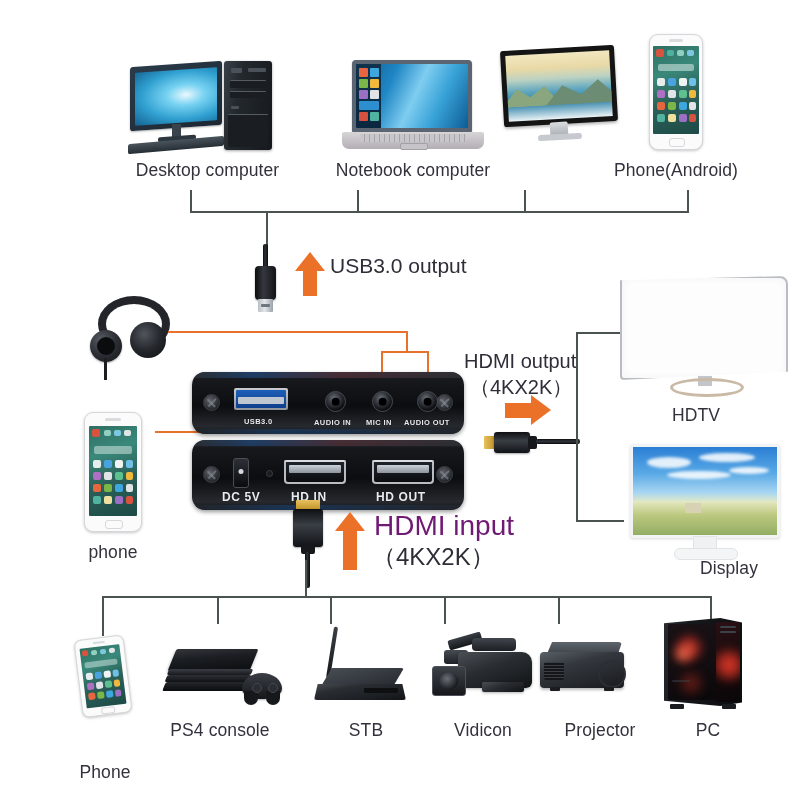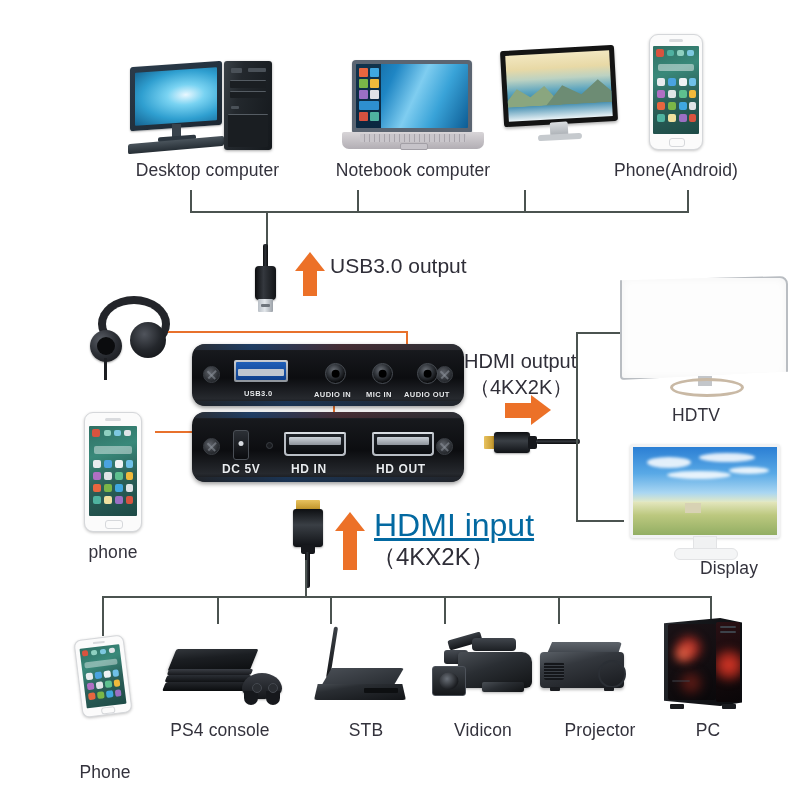--- a/index.html
+++ b/index.html
@@ -389,21 +389,21 @@
     </div>
     <div class="ph-home" style="left:25px;top:108px;width:16px;height:7px;"></div>
   </div>
   <div class="lbl" style="left:63px;top:542px;width:100px;">phone</div>
 
   <div>
     <div class="owire oh" style="left:155px;top:431px;width:180px;"></div>
     <div class="owire ov" style="left:333px;top:379px;height:53px;"></div>
   </div>
 
-  <div class="abs" style="left:192px;top:344px;width:272px;height:100px;">
+  <div class="abs" style="left:192px;top:372px;width:272px;height:100px;">
 
     <div class="cd-panel" style="left:0;top:0;width:272px;height:62px;">
       <div class="cd-topstrip"></div>
       <div class="cd-botstrip"></div>
       <div class="cd-screw" style="left:11px;top:22px;"></div>
       <div class="cd-screw" style="right:11px;top:22px;"></div>
 
       <div class="cd-usb" style="left:42px;top:16px;width:54px;height:22px;">
         <div class="cd-usb-in"></div>
         <div class="cd-usb-tab"></div>
@@ -494,21 +494,21 @@
     <div class="hd-gold" style="left:6px;top:0;width:24px;height:11px;"></div>
     <div class="hd-shell" style="left:3px;top:9px;width:30px;height:38px;"></div>
     <div class="hd-collar" style="left:11px;top:45px;width:14px;height:9px;"></div>
     <div class="usbc-wire" style="left:15px;top:52px;height:36px;"></div>
   </div>
   <div class="abs" style="left:334px;top:512px;width:32px;height:58px;">
     <div class="a-head-up" style="left:1px;top:0;"></div>
     <div class="a-shaft" style="left:9px;top:18px;width:14px;height:40px;"></div>
   </div>
   <div class="abs" style="left:374px;top:510px;width:230px;">
-    <div style="font-size:32px;line-height:31px;color:#0369a1;white-space:nowrap;text-decoration:underline;">HDMI input</div>
+    <div style="font-size:28px;line-height:31px;color:#701a75;white-space:nowrap;">HDMI input</div>
     <div style="font-size:24px;line-height:31px;color:#2f2e38;white-space:nowrap;margin-left:-2px;">（4KX2K）</div>
   </div>
 
   <div>
     <div class="wire wh" style="left:102px;top:596px;width:610px;"></div>
     <div class="wire wv" style="left:102px;top:596px;height:40px;"></div>
     <div class="wire wv" style="left:217px;top:596px;height:28px;"></div>
     <div class="wire wv" style="left:330px;top:596px;height:28px;"></div>
     <div class="wire wv" style="left:444px;top:596px;height:28px;"></div>
     <div class="wire wv" style="left:558px;top:596px;height:28px;"></div>

